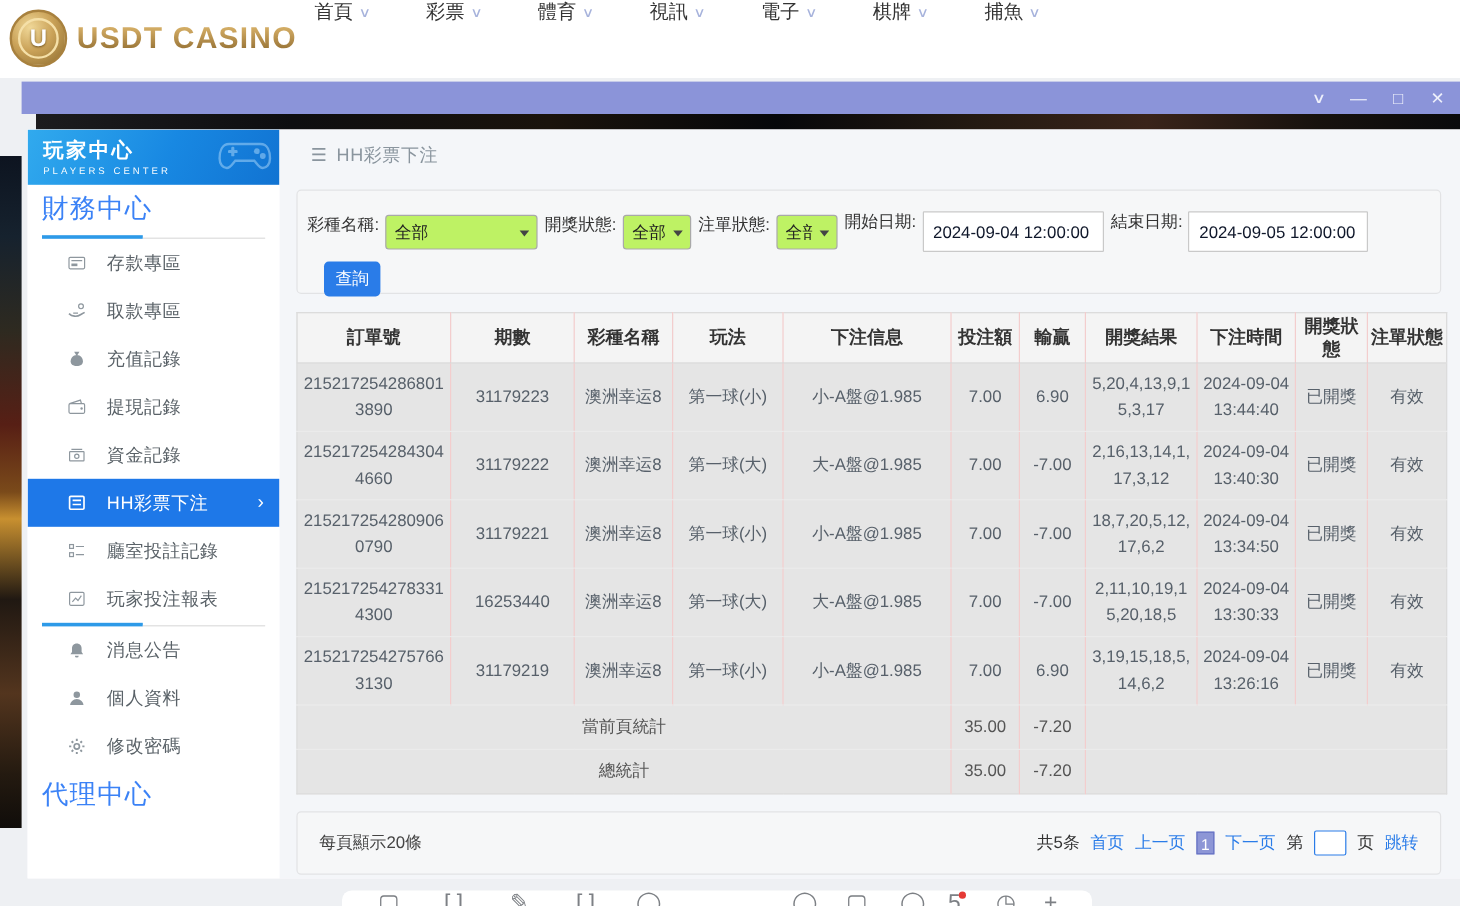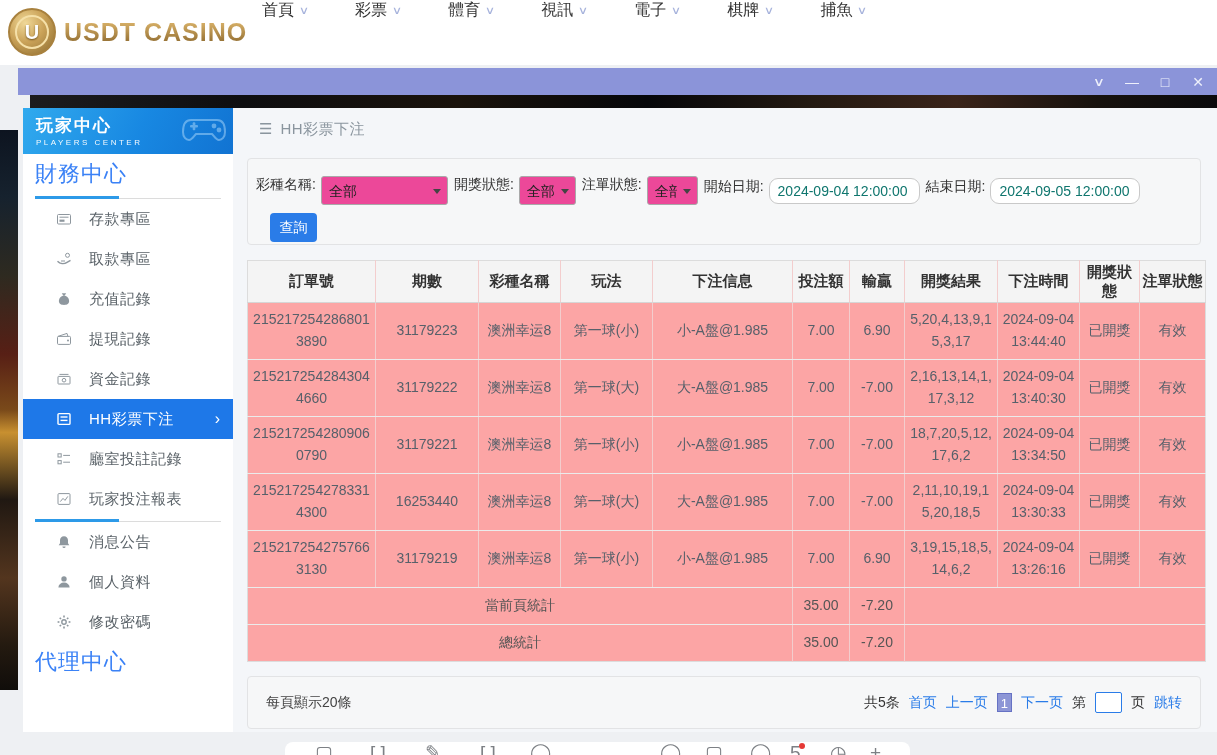--- a/index.html
+++ b/index.html
@@ -52,26 +52,26 @@
   .content { flex:1; background:#f4f6f9; position:relative; padding:0 16px 0 14px; overflow:hidden; }
   .breadcrumb { height:42px; display:flex; align-items:center; gap:8px; color:#8a959e; padding-left:12px; }
   .menu-icon { font-size:15px; color:#8a959e; cursor:pointer; }
   .breadcrumb-title { font-size:15px; letter-spacing:.5px; }
 
   .filter-panel { margin-top:8px; height:87px; background:#f6f7f8; border:1px solid #e2e3e5; border-radius:4px; padding:17px 10px 0 8px; position:relative; }
   .filter-row { display:flex; align-items:center; flex-wrap:nowrap; }
   .f-label { font-size:14px; color:#333; margin-right:5px; white-space:nowrap; }
   .f-group { display:flex; align-items:flex-start; margin-right:6px; }
   .sel-wrap { position:relative; }
-  .sel-wrap select { appearance:none; -webkit-appearance:none; height:29px; border:1px solid #a9a9a9; border-radius:3px; background:#ec4899; font-size:14px; color:#222; padding:0 20px 0 7px; font-family:inherit; }
+  .sel-wrap select { appearance:none; -webkit-appearance:none; height:29px; border:1px solid #a9a9a9; border-radius:3px; background:#bef264; font-size:14px; color:#222; padding:0 20px 0 7px; font-family:inherit; }
   .sel-wrap::after { content:""; position:absolute; right:7px; top:13px; border:4px solid transparent; border-top:5px solid #444; pointer-events:none; }
-  .f-input { height:26px; border:1px solid #c9c9c9; border-radius:9px; background:#fff; font-size:14px; color:#0f766e; padding:0 8px; font-family:inherit; }
+  .f-input { height:34px; border:1px solid #c9c9c9; border-radius:1px; background:#fff; font-size:14px; color:#0f172a; padding:0 8px; font-family:inherit; }
   .search-btn { margin:8px 0 0 14px; width:47px; height:29px; background:#2a7ce8; color:#fff; border:none; border-radius:4px; font-size:14px; cursor:pointer; font-family:inherit; }
 
-  .records-table { margin-top:15px; width:958px; border-collapse:collapse; background:#fca5a5; table-layout:fixed; border:1px solid #dcdcdc; }
+  .records-table { margin-top:15px; width:958px; border-collapse:collapse; background:#e5e5e5; table-layout:fixed; border:1px solid #dcdcdc; }
   .records-table th { height:42px; background:#f4f4f4; font-size:15px; font-weight:bold; color:#333; border-right:1px solid #f3cdcd; border-bottom:1px solid #d6d6d6; padding:0 2px; }
   .records-table td { font-size:14px; color:#57606a; text-align:center; border-right:1px solid #f3cdcd; border-bottom:1px solid #ebebeb; padding:6px 4px; line-height:1.55; }
   .records-table tr:last-child td { border-bottom:none; }
   .records-table th:last-child, .records-table td:last-child { border-right:none; }
   .records-table tbody tr.data-row { height:57px; }
   .records-table td.c0, .records-table td.c7 { word-break:break-all; }
   .records-table tr.summary { height:37px; }
   .records-table tr.summary td { font-size:14px; color:#555; }
 
   .pagination { margin-top:14px; height:53px; background:#f6f7f8; border:1px solid #e2e3e5; border-radius:4px; display:flex; align-items:center; justify-content:space-between; padding:0 18px; }

